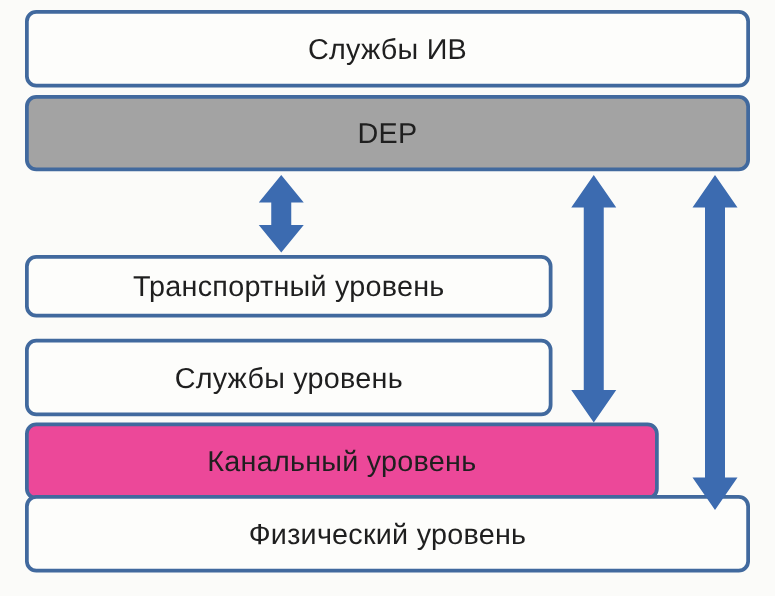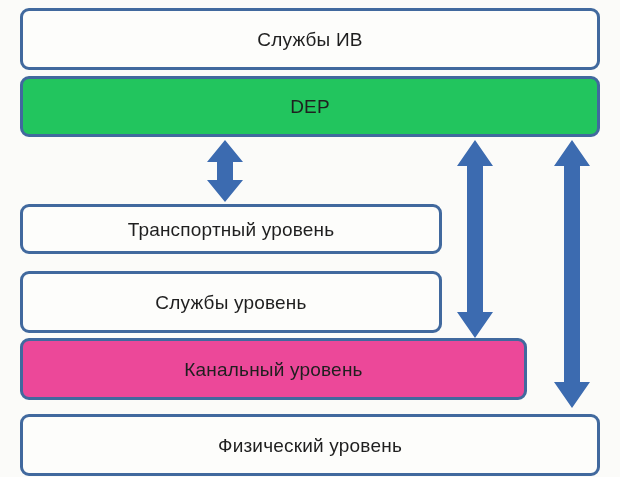--- a/index.html
+++ b/index.html
@@ -25,58 +25,58 @@
     box-sizing: border-box;
     background: #fdfdfb;
     border: 3px solid #41699e;
     border-radius: 9px;
     display: flex;
     align-items: center;
     justify-content: center;
   }
   .layer-label {
     color: #1f1f1f;
-    font-size: 19px;
+    font-size: 23px;
     font-weight: 400;
     letter-spacing: 0.2px;
     line-height: 1;
     white-space: nowrap;
     text-align: center;
   }
   .arrow-svg {
     position: absolute;
     overflow: visible;
   }
 </style>
 </head>
 <body>
 
 <div id="diagram" style="background: rgb(251, 251, 249);">
 
   <div class="layer-box" id="box-0" style="left: 20px; top: 8px; width: 580px; height: 62px; border-color: rgb(65, 105, 158); background: rgb(253, 253, 251);">
     <span class="layer-label" style="color: rgb(31, 31, 31);">Службы ИВ</span>
   </div>
 
-  <div class="layer-box" id="box-1" style="left: 20px; top: 76px; width: 580px; height: 61px; border-color: rgb(65, 105, 158); background: #22c55e;">
+  <div class="layer-box" id="box-1" style="left: 20px; top: 76px; width: 580px; height: 61px; border-color: rgb(65, 105, 158); background: #a3a3a3;">
     <span class="layer-label" style="color: rgb(31, 31, 31);">DEP</span>
   </div>
 
   <div class="layer-box" id="box-2" style="left: 20px; top: 204px; width: 422px; height: 50px; border-color: rgb(65, 105, 158); background: rgb(253, 253, 251);">
     <span class="layer-label" style="color: rgb(31, 31, 31);">Транспортный уровень</span>
   </div>
 
   <div class="layer-box" id="box-3" style="left: 20px; top: 271px; width: 422px; height: 62px; border-color: rgb(65, 105, 158); background: rgb(253, 253, 251);">
     <span class="layer-label" style="color: rgb(31, 31, 31);">Службы уровень</span>
   </div>
 
   <div class="layer-box" id="box-4" style="left: 20px; top: 338px; width: 507px; height: 62px; border-color: rgb(65, 105, 158); background: #ec4899;">
     <span class="layer-label" style="color: rgb(31, 31, 31);">Канальный уровень</span>
   </div>
 
-  <div class="layer-box" id="box-5" style="left: 20px; top: 414px; width: 580px; height: 62px; border-color: rgb(65, 105, 158); background: rgb(253, 253, 251);">
+  <div class="layer-box" id="box-5" style="left: 20px; top: 396px; width: 580px; height: 62px; border-color: rgb(65, 105, 158); background: rgb(253, 253, 251);">
     <span class="layer-label" style="color: rgb(31, 31, 31);">Физический уровень</span>
   </div>
 
   <svg class="arrow-svg" id="arrow-0" width="36" height="62" viewBox="0 0 36 62" style="left: 207px; top: 140px;">
       <polygon points="18,0 36,22 26,22 26,40 36,40 18,62 0,40 10,40 10,22 0,22" fill="#3c6bb0"></polygon>
     </svg>
   <svg class="arrow-svg" id="arrow-1" width="36" height="198" viewBox="0 0 36 198" style="left: 457px; top: 140px;">
       <polygon points="18,0 36,26 26,26 26,172 36,172 18,198 0,172 10,172 10,26 0,26" fill="#3c6bb0"></polygon>
     </svg>
   <svg class="arrow-svg" id="arrow-2" width="36" height="268" viewBox="0 0 36 268" style="left: 554px; top: 140px;">

